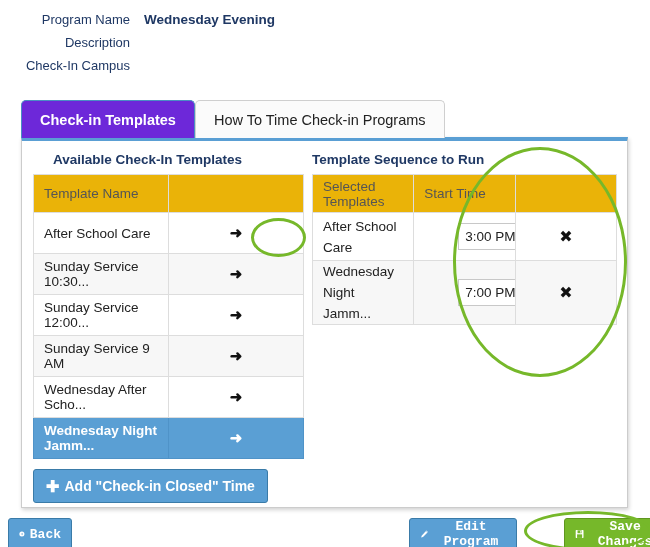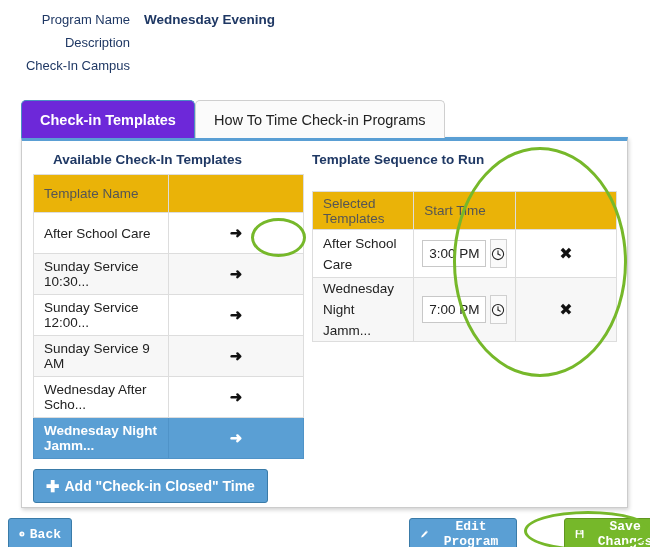--- a/index.html
+++ b/index.html
@@ -144,35 +144,35 @@
     background: #5a9fd4;
     color: #ffffff;
     font-weight: bold;
     border-color: #4f93c8;
   }
   #left-table tr.selected td.arrow { color: #ffffff; }
 
   
   #right-table {
     left: 290px;
-    top: 50px;
+    top: 33px;
     width: 305px;
   }
   #right-table td { height: 47px; color: #222; }
   #right-table td.sel-name { width: 145px; line-height: 21px; }
   #right-table td.time-cell { width: 112px; padding: 0 8px; }
   #right-table td.x-cell {
     width: 40px;
     text-align: center;
     padding: 0;
   }
   #right-table tr.odd td { background: #ffffff; }
   #right-table tr.even td { background: #f7f7f7; }
 
-  .time-wrap { display: flex; align-items: center; }
+  .time-wrap { display: flex; align-items: center; margin-left: 36px; }
   .time-input {
     width: 64px;
     height: 27px;
     border: 1px solid #c8c8c8;
     background: #fff;
     font-size: 13.5px;
     font-family: "Liberation Sans", sans-serif;
     color: #222;
     padding: 0 6px;
     box-sizing: border-box;

